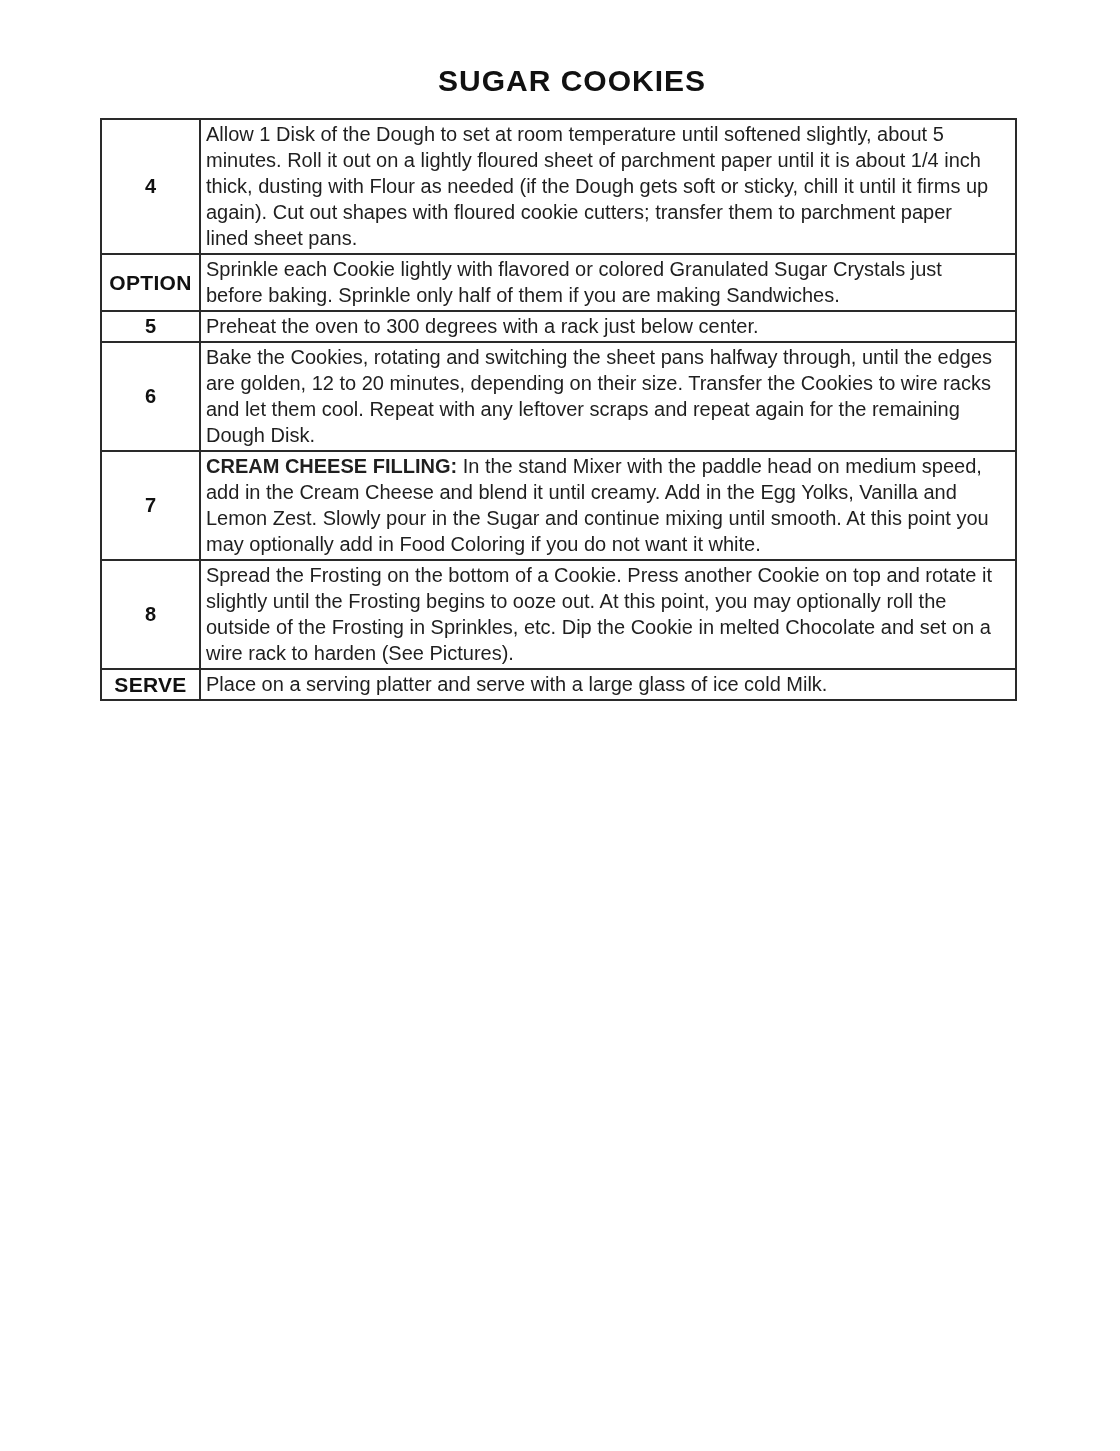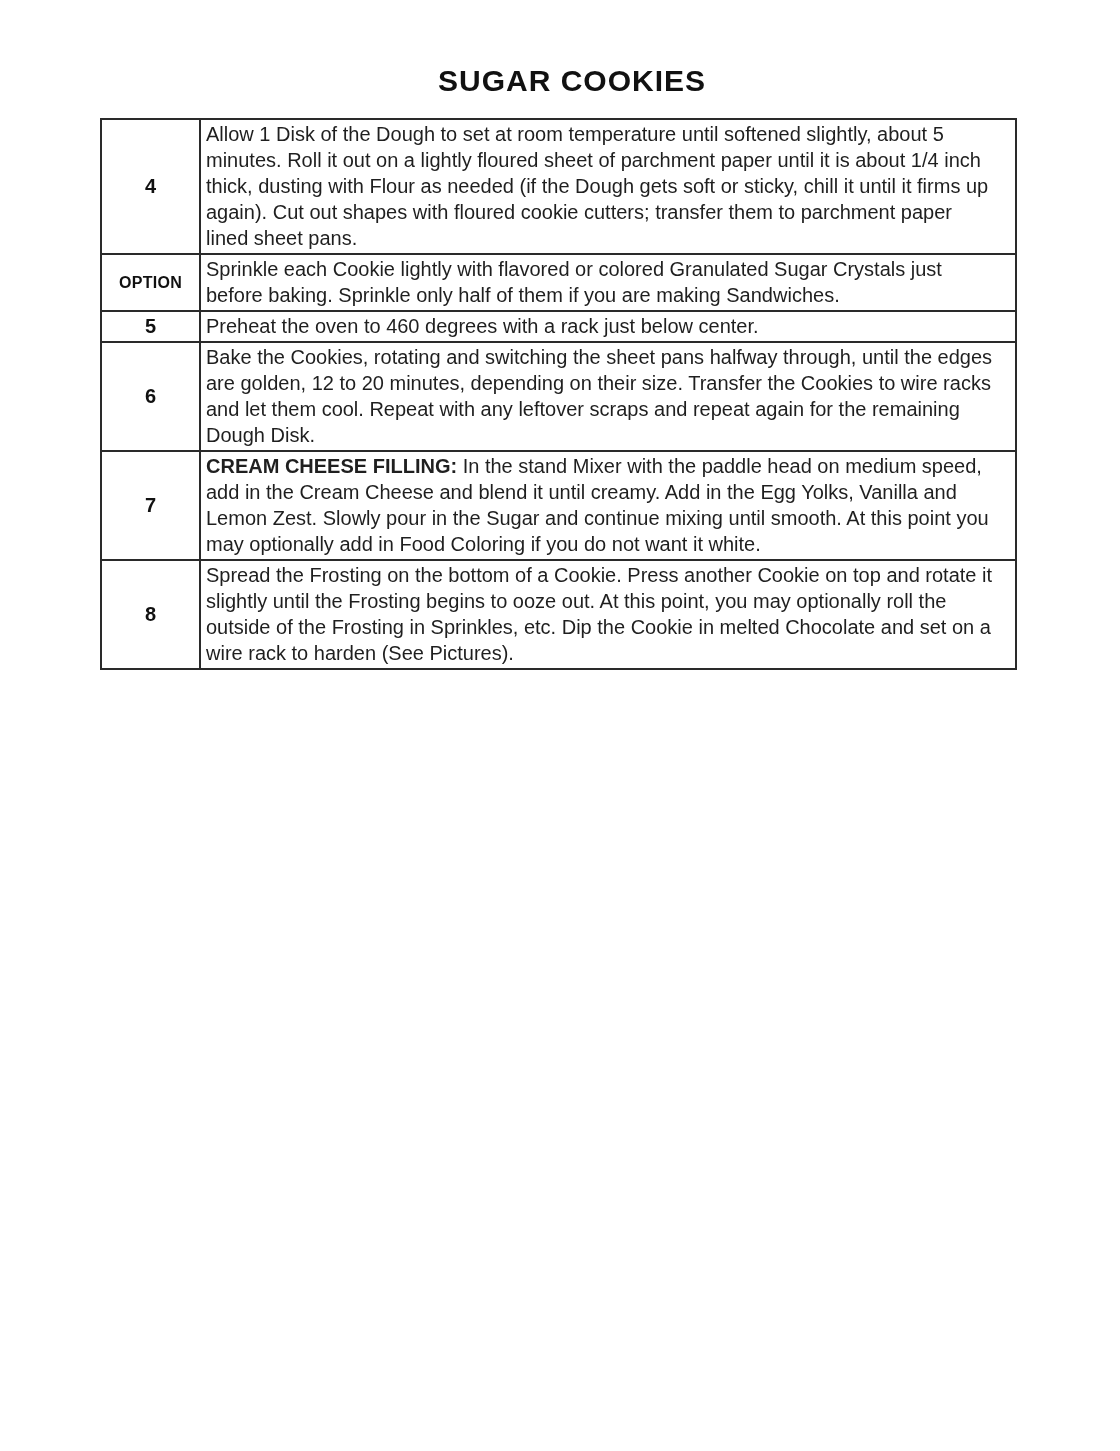--- a/index.html
+++ b/index.html
@@ -40,21 +40,21 @@
   }
   td.label-cell {
     width: 93px;
     text-align: center;
     font-weight: bold;
     font-size: 20px;
     color: #111111;
     padding: 0 2px;
   }
   td.label-cell.label-sm {
-    font-size: 16px;
+    font-size: 21px;
     letter-spacing: 0.3px;
     border-radius: 18px;
   }
   td.label-cell.label-lg {
     font-size: 21px;
     letter-spacing: 0.3px;
   }
   td.text-cell {
     font-size: 20px;
     line-height: 26px;
@@ -86,21 +86,21 @@
       <td class="label-cell label-sm">OPTION</td>
       <td class="text-cell">
         <span class="lead"></span>
         <span>Sprinkle each Cookie lightly with flavored or colored Granulated Sugar Crystals just before baking. Sprinkle only half of them if you are making Sandwiches.</span>
       </td>
     </tr>
     <tr>
       <td class="label-cell">5</td>
       <td class="text-cell">
         <span class="lead"></span>
-        <span>Preheat the oven to 460 degrees with a rack just below center.</span>
+        <span>Preheat the oven to 300 degrees with a rack just below center.</span>
       </td>
     </tr>
     <tr>
       <td class="label-cell">6</td>
       <td class="text-cell">
         <span class="lead"></span>
         <span>Bake the Cookies, rotating and switching the sheet pans halfway through, until the edges are golden, 12 to 20 minutes, depending on their size. Transfer the Cookies to wire racks and let them cool. Repeat with any leftover scraps and repeat again for the remaining Dough Disk.</span>
       </td>
     </tr>
     <tr>
@@ -110,14 +110,21 @@
         <span>In the stand Mixer with the paddle head on medium speed, add in the Cream Cheese and blend it until creamy. Add in the Egg Yolks, Vanilla and Lemon Zest. Slowly pour in the Sugar and continue mixing until smooth. At this point you may optionally add in Food Coloring if you do not want it white.</span>
       </td>
     </tr>
     <tr>
       <td class="label-cell">8</td>
       <td class="text-cell">
         <span class="lead"></span>
         <span>Spread the Frosting on the bottom of a Cookie. Press another Cookie on top and rotate it slightly until the Frosting begins to ooze out. At this point, you may optionally roll the outside of the Frosting in Sprinkles, etc. Dip the Cookie in melted Chocolate and set on a wire rack to harden (See Pictures).</span>
       </td>
     </tr>
+    <tr>
+      <td class="label-cell label-lg">SERVE</td>
+      <td class="text-cell">
+        <span class="lead"></span>
+        <span>Place on a serving platter and serve with a large glass of ice cold Milk.</span>
+      </td>
+    </tr>
   </tbody>
 </table>
 
 </body></html>

